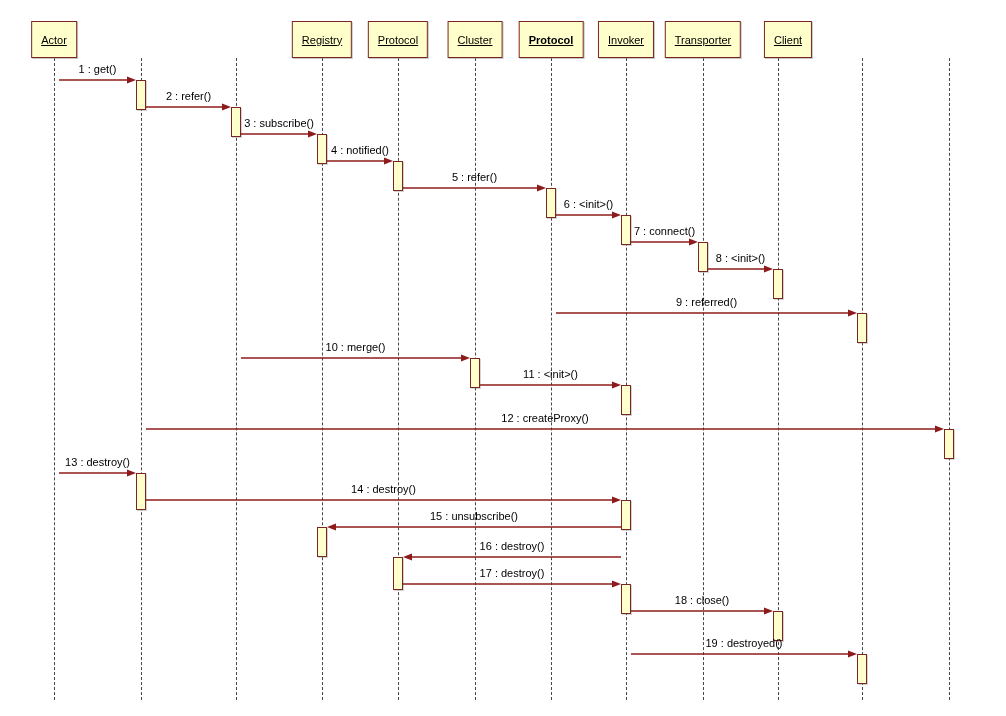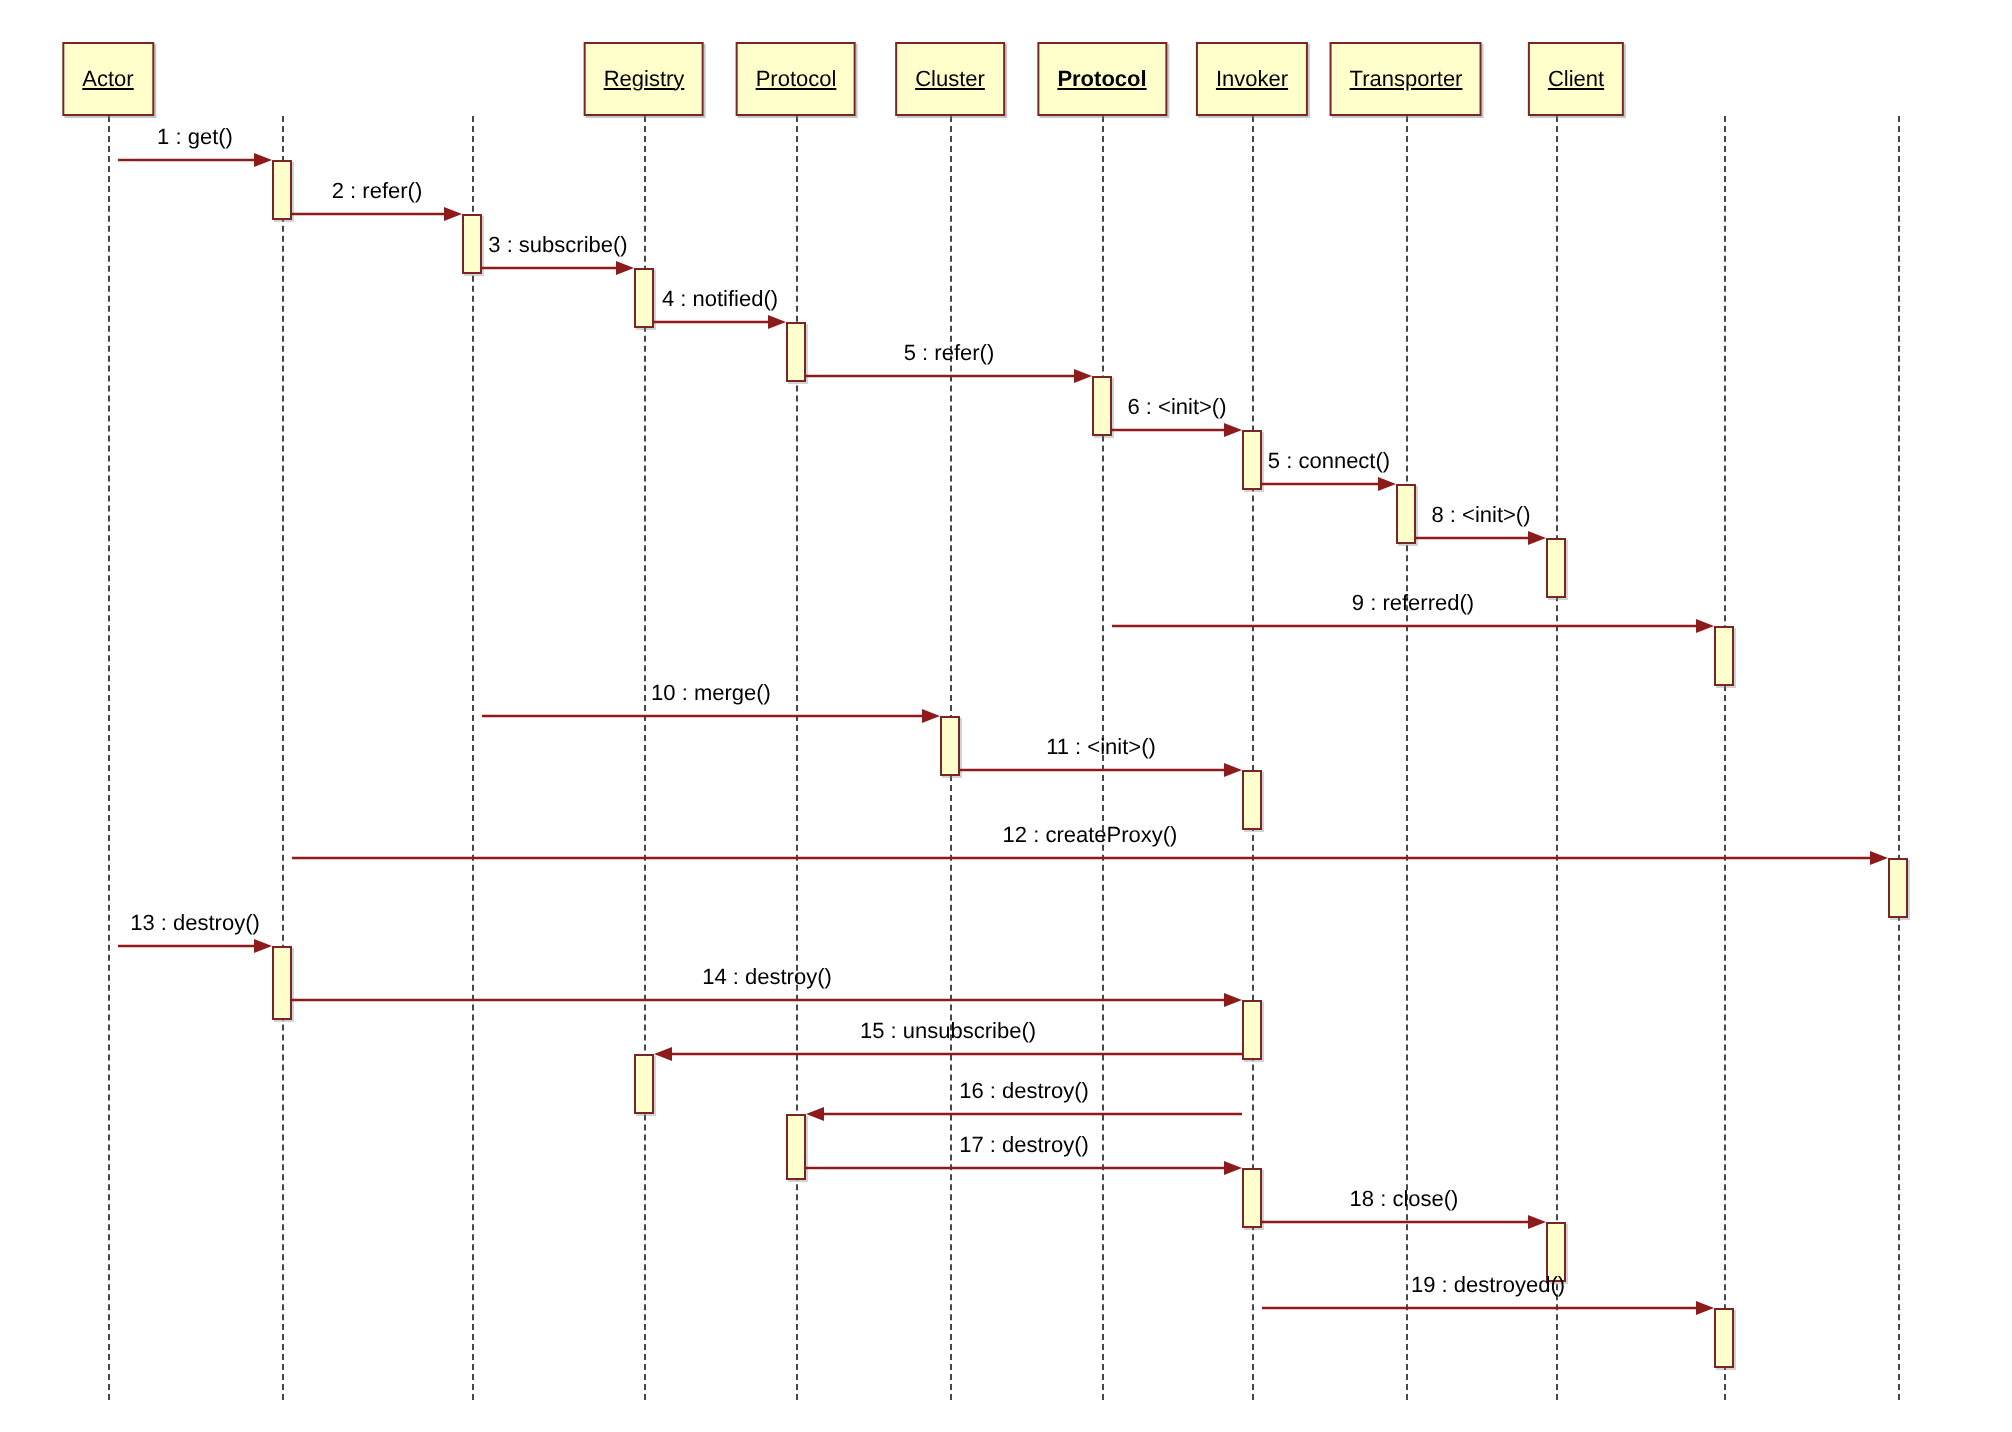--- a/index.html
+++ b/index.html
@@ -162,21 +162,21 @@
       <polygon points="773,611 764,607.5 764,614.5" fill="#8e1b1b"></polygon>
       <line x1="631" y1="654" x2="849" y2="654" stroke="#8e1b1b" stroke-width="1.3"></line>
       <polygon points="857,654 848,650.5 848,657.5" fill="#8e1b1b"></polygon>
     </svg>
     <div class="msg-label" style="left: 97.5px; top: 63px; color: rgb(0, 0, 0);">1 : get()</div>
     <div class="msg-label" style="left: 188.5px; top: 90px; color: rgb(0, 0, 0);">2 : refer()</div>
     <div class="msg-label" style="left: 279px; top: 117px; color: rgb(0, 0, 0);">3 : subscribe()</div>
     <div class="msg-label" style="left: 360px; top: 144px; color: rgb(0, 0, 0);">4 : notified()</div>
     <div class="msg-label" style="left: 474.5px; top: 171px; color: rgb(0, 0, 0);">5 : refer()</div>
     <div class="msg-label" style="left: 588.5px; top: 198px; color: rgb(0, 0, 0);">6 : &lt;init&gt;()</div>
-    <div class="msg-label" style="left: 664.5px; top: 225px; color: rgb(0, 0, 0);">5 : connect()</div>
+    <div class="msg-label" style="left: 664.5px; top: 225px; color: rgb(0, 0, 0);">7 : connect()</div>
     <div class="msg-label" style="left: 740.5px; top: 252px; color: rgb(0, 0, 0);">8 : &lt;init&gt;()</div>
     <div class="msg-label" style="left: 706.5px; top: 296px; color: rgb(0, 0, 0);">9 : referred()</div>
     <div class="msg-label" style="left: 355.5px; top: 341px; color: rgb(0, 0, 0);">10 : merge()</div>
     <div class="msg-label" style="left: 550.5px; top: 368px; color: rgb(0, 0, 0);">11 : &lt;init&gt;()</div>
     <div class="msg-label" style="left: 545px; top: 412px; color: rgb(0, 0, 0);">12 : createProxy()</div>
     <div class="msg-label" style="left: 97.5px; top: 456px; color: rgb(0, 0, 0);">13 : destroy()</div>
     <div class="msg-label" style="left: 383.5px; top: 483px; color: rgb(0, 0, 0);">14 : destroy()</div>
     <div class="msg-label" style="left: 474px; top: 510px; color: rgb(0, 0, 0);">15 : unsubscribe()</div>
     <div class="msg-label" style="left: 512px; top: 540px; color: rgb(0, 0, 0);">16 : destroy()</div>
     <div class="msg-label" style="left: 512px; top: 567px; color: rgb(0, 0, 0);">17 : destroy()</div>

